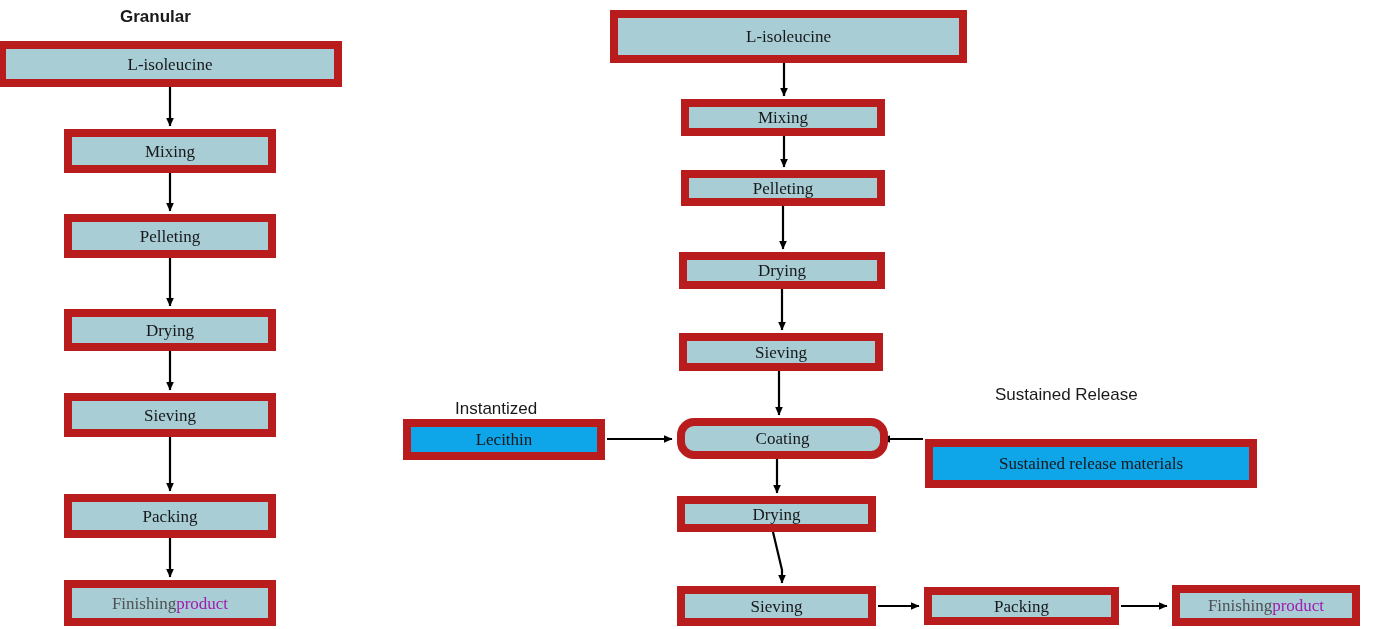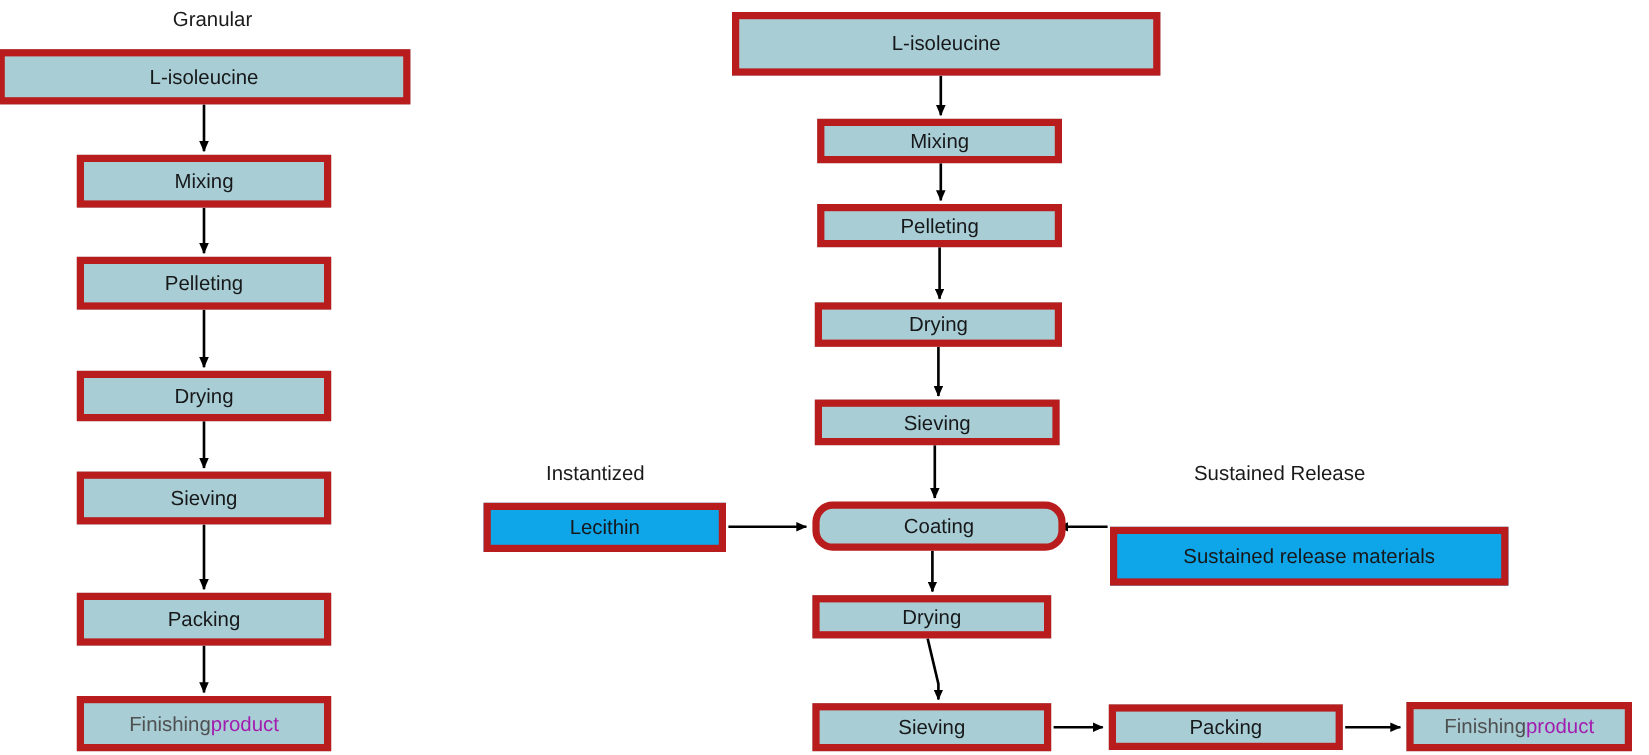--- a/index.html
+++ b/index.html
@@ -14,29 +14,30 @@
   #canvas {
     position: relative;
     width: 1374px;
     height: 629px;
     background: #ffffff;
     overflow: hidden;
   }
   .node {
     position: absolute;
     box-sizing: border-box;
-    border: 6px solid #b91c1c;
+    border: 8px solid #b91c1c;
     background: #a8cdd4;
     display: flex;
     align-items: center;
     justify-content: center;
     color: #17181a;
     font-size: 17px;
     line-height: 1;
     white-space: nowrap;
+    font-family: Liberation Serif, serif;
   }
   .node.teal {
     background: #0ea5e9;
   }
   .node.soft {
     color: #4f5052;
   }
   .node.soft b {
     color: #a21caf;
     font-weight: normal;
@@ -60,22 +61,22 @@
   }
   .edge polygon {
     fill: #000000;
   }
 </style>
 </head>
 <body>
 
 <div id="canvas">
 
-  <div class="grouplabel" style="left:144px; top:8px;">Granular</div>
-  <div class="grouplabel" style="left:455px; top:386px;">Instantized</div>
+  <div class="grouplabel" style="left:120px; top:8px;font-weight:bold;">Granular</div>
+  <div class="grouplabel" style="left:455px; top:400px;">Instantized</div>
   <div class="grouplabel" style="left:995px; top:386px;">Sustained Release</div>
 
   <svg class="edge" style="left:0; top:0; width:1374px; height:629px;">
     <defs>
       <marker id="ah" markerWidth="9" markerHeight="8" refX="8.4" refY="4" orient="auto" markerUnits="userSpaceOnUse">
         <polygon points="0,0 9,4 0,8"></polygon>
       </marker>
     </defs>
 
     <line x1="170" y1="87" x2="170" y2="126" marker-end="url(#ah)"></line>

